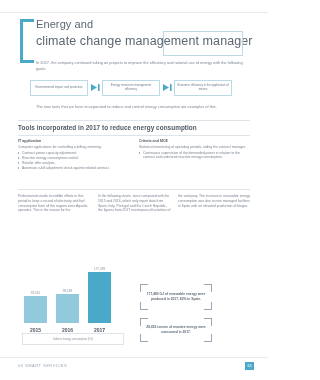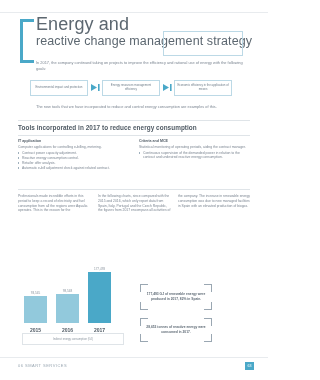--- a/index.html
+++ b/index.html
@@ -23,21 +23,21 @@
   .bracket{
     position:absolute;left:20px;top:19px;width:11px;height:38px;
     border-left:3px solid #4aa8c8;
     border-top:3px solid #4aa8c8;
     border-bottom:3px solid #4aa8c8;
   }
   .title-wrap{
     position:absolute;left:36px;top:17px;width:225px;
   }
   .title-l1{
-    font-size:18px;color:#5c6770;font-weight:400;
+    font-size:11px;color:#5c6770;font-weight:400;
     letter-spacing:.1px;line-height:15px;
   }
   .title-l2{
     font-size:12.5px;color:#5c6770;font-weight:400;
     letter-spacing:.1px;line-height:15px;margin-top:2px;
     position:relative;white-space:nowrap;
   }
   .title-box{
     position:absolute;left:163px;top:31px;width:78px;height:23px;
     border:1px solid #bcd9e6;
@@ -174,21 +174,21 @@
 <body>
 
 <div class="page">
 
   <div class="top-rule"></div>
 
   <div class="bracket"></div>
 
   <div class="title-wrap">
     <div class="title-l1">Energy and</div>
-    <div class="title-l2">reactive change management strategy</div>
+    <div class="title-l2">climate change management manager</div>
   </div>
   <div class="title-box"></div>
 
   <div class="intro">In 2017, the company continued taking on projects to improve the efficiency and rational use of energy with the following goals:</div>
 
   <div class="goals">
     <div class="goal-box">Environmental impact and protection</div>
     <div class="arrow">
       <svg width="9" height="7" viewBox="0 0 9 7">
           <polygon points="0,0 6,3.5 0,7" fill="#4aa8c8"></polygon>

